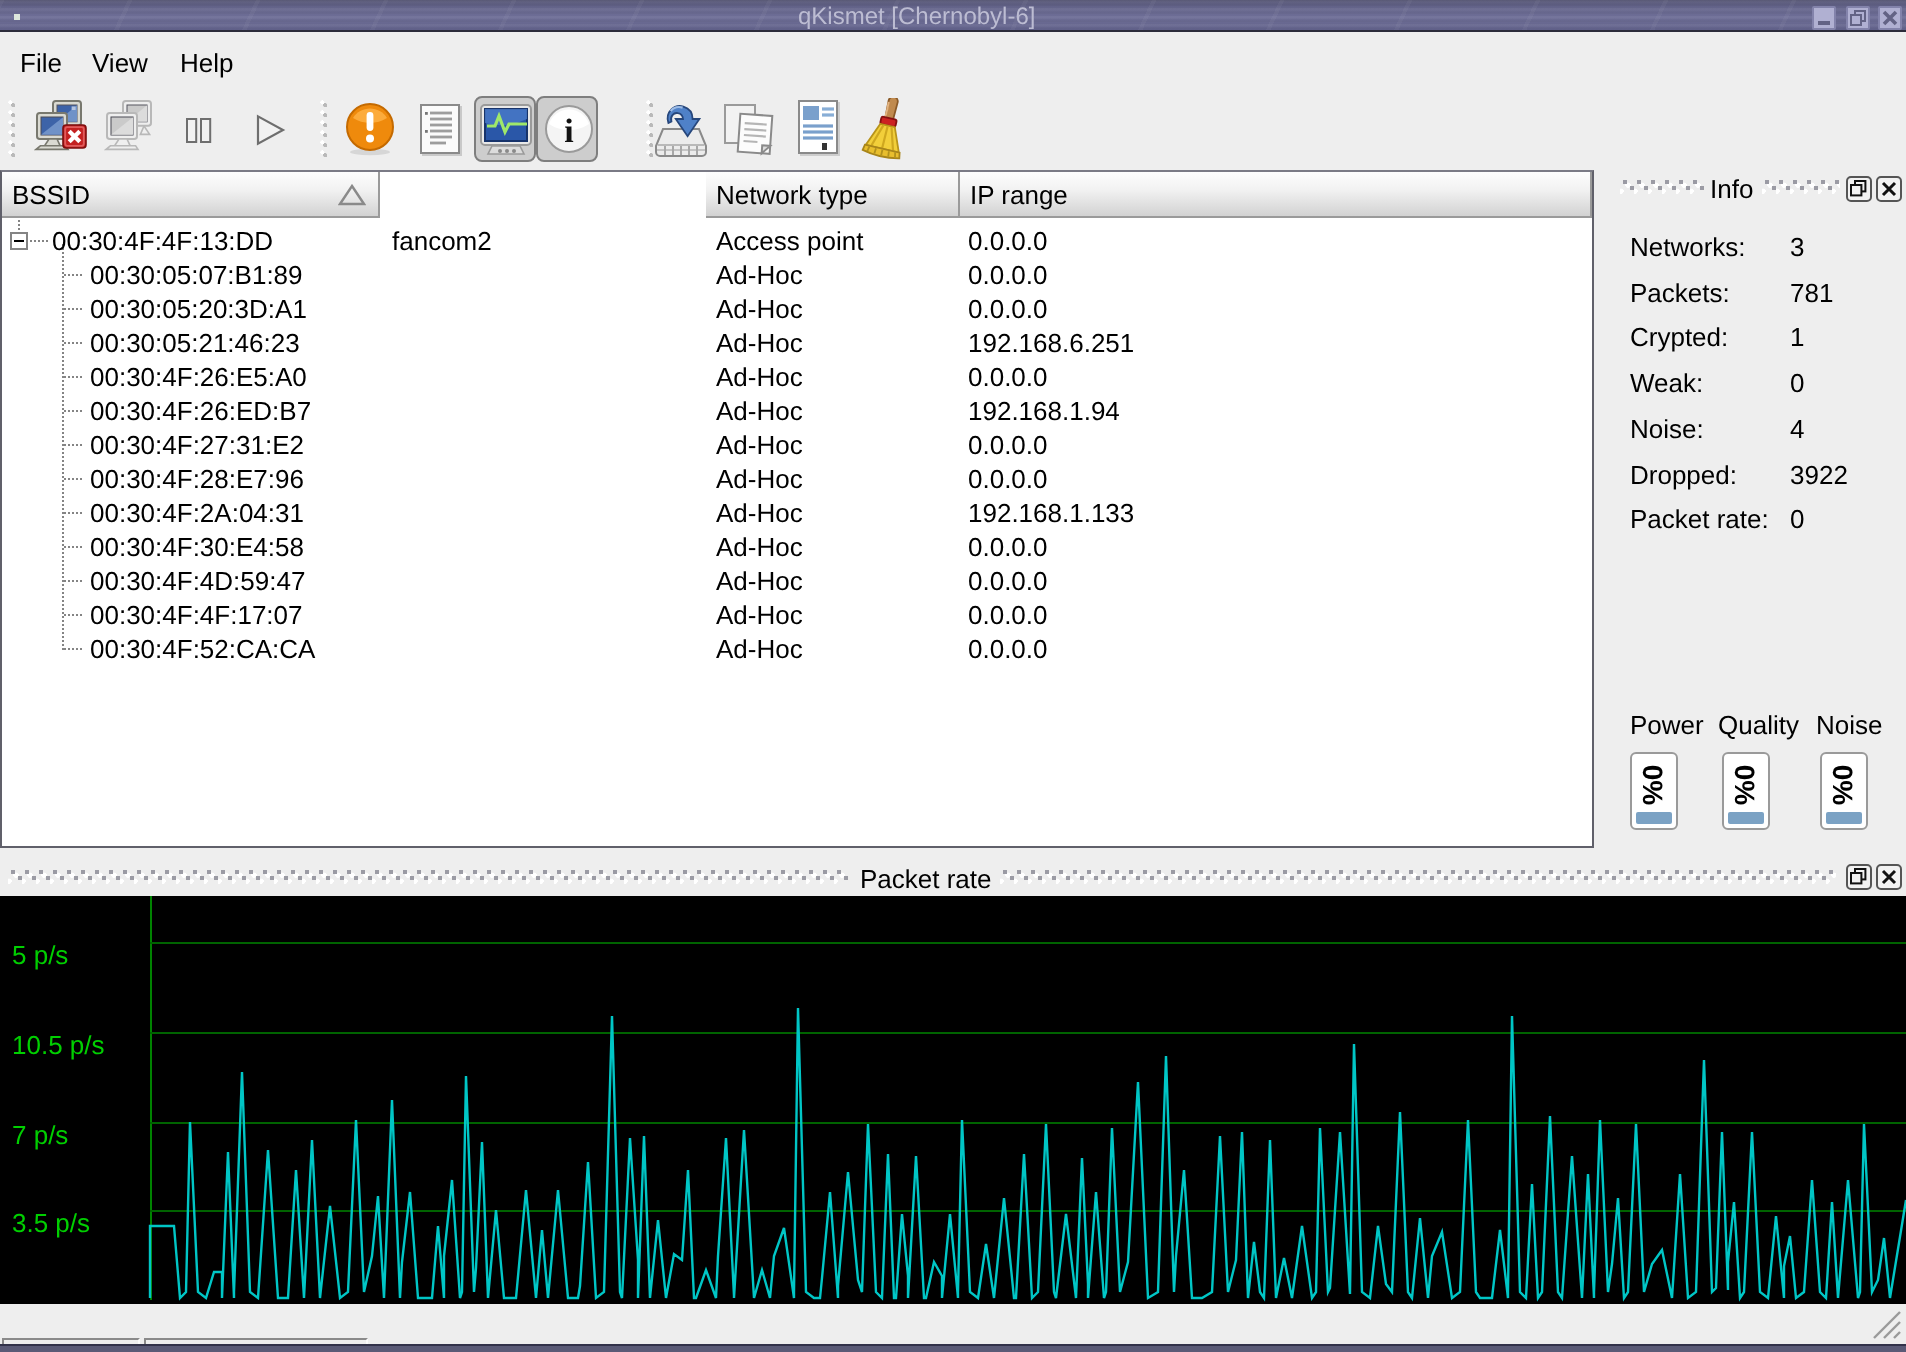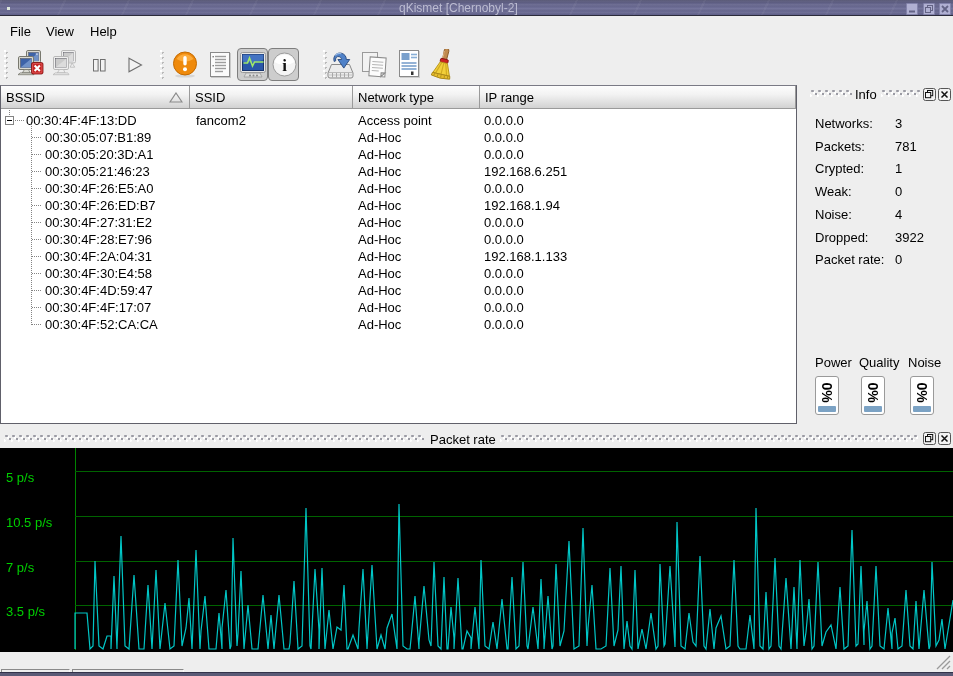--- a/index.html
+++ b/index.html
@@ -63,21 +63,21 @@
 
 #statusbar{left:0;top:652px;width:953px;height:20px;background:#eeeeee}
 .sbox{position:absolute;top:17px;height:17px;background:#eeeeee;border:1px solid #9b9b9b;
  border-top-color:#8a8a8a;border-left-color:#8a8a8a;border-bottom-color:#fafafa;border-right-color:#fafafa;
  font-size:18px;color:#0369a1;padding:1px 4px 0 4px;white-space:nowrap}
 #bottomstrip{left:0;top:672px;width:953px;height:4px;background:#5a5a76;border-top:1px solid #32324a}
 </style></head><body>
 <div class="abs" id="titlebar">
     <div class="diag"></div>
 <div id="appicon"></div>
-    <div id="title-txt">qKismet [Chernobyl-2]</div>
+    <div id="title-txt">qKismet [Chernobyl-6]</div>
 <div class="winbtn" style="left:906px">
       <svg width="10" height="10" style="position:absolute;left:0;top:0">
         <rect x="2" y="6.5" width="6" height="2" fill="#636385"></rect>
       </svg>
     </div>
 <div class="winbtn" style="left:923px">
       <svg width="10" height="10" style="position:absolute;left:0;top:0">
         <rect x="3.5" y="1.5" width="5" height="5" fill="none" stroke="#636385"></rect>
         <rect x="1.5" y="3.5" width="5" height="5" fill="#b0b0d2" stroke="#636385"></rect>
       </svg>
@@ -234,21 +234,20 @@
           <path d="M18 26 l0.3 2.7"></path>
           <path d="M21.2 25.8 l0.5 2.6"></path>
         </g>
 </g>
     </svg>
 </div>
 <div class="abs" id="table">
 <div class="hcell" style="left:0;width:189px">BSSID<svg style="position:absolute;right:6px;top:6px" width="14" height="11">
         <path d="M7 1 L13 10 L1 10 z" fill="none" stroke="#8a8a8a" stroke-width="1.2"></path>
       </svg></div>
-<div class="hcell" style="left:189px;width:163px">SSID</div>
 <div class="hcell" style="left:352px;width:127px">Network type</div>
 <div class="hcell" style="left:479px;width:316px">IP range</div>
 <div class="vdots" style="left:30px;top:36px;height:203px"></div>
 <div class="vdots" style="left:8px;top:24px;height:5px"></div>
 <div class="trow" style="left:0;top:26px;width:795px">
 <div class="minusbox" style="top:4px"></div>
 <div class="hdots" style="left:14px;top:8px;width:9px"></div>
 <span class="cell" style="left:25px">00:30:4F:4F:13:DD</span>
 <span class="cell" style="left:195px">fancom2</span>
 <span class="cell" style="left:357px">Access point</span>

